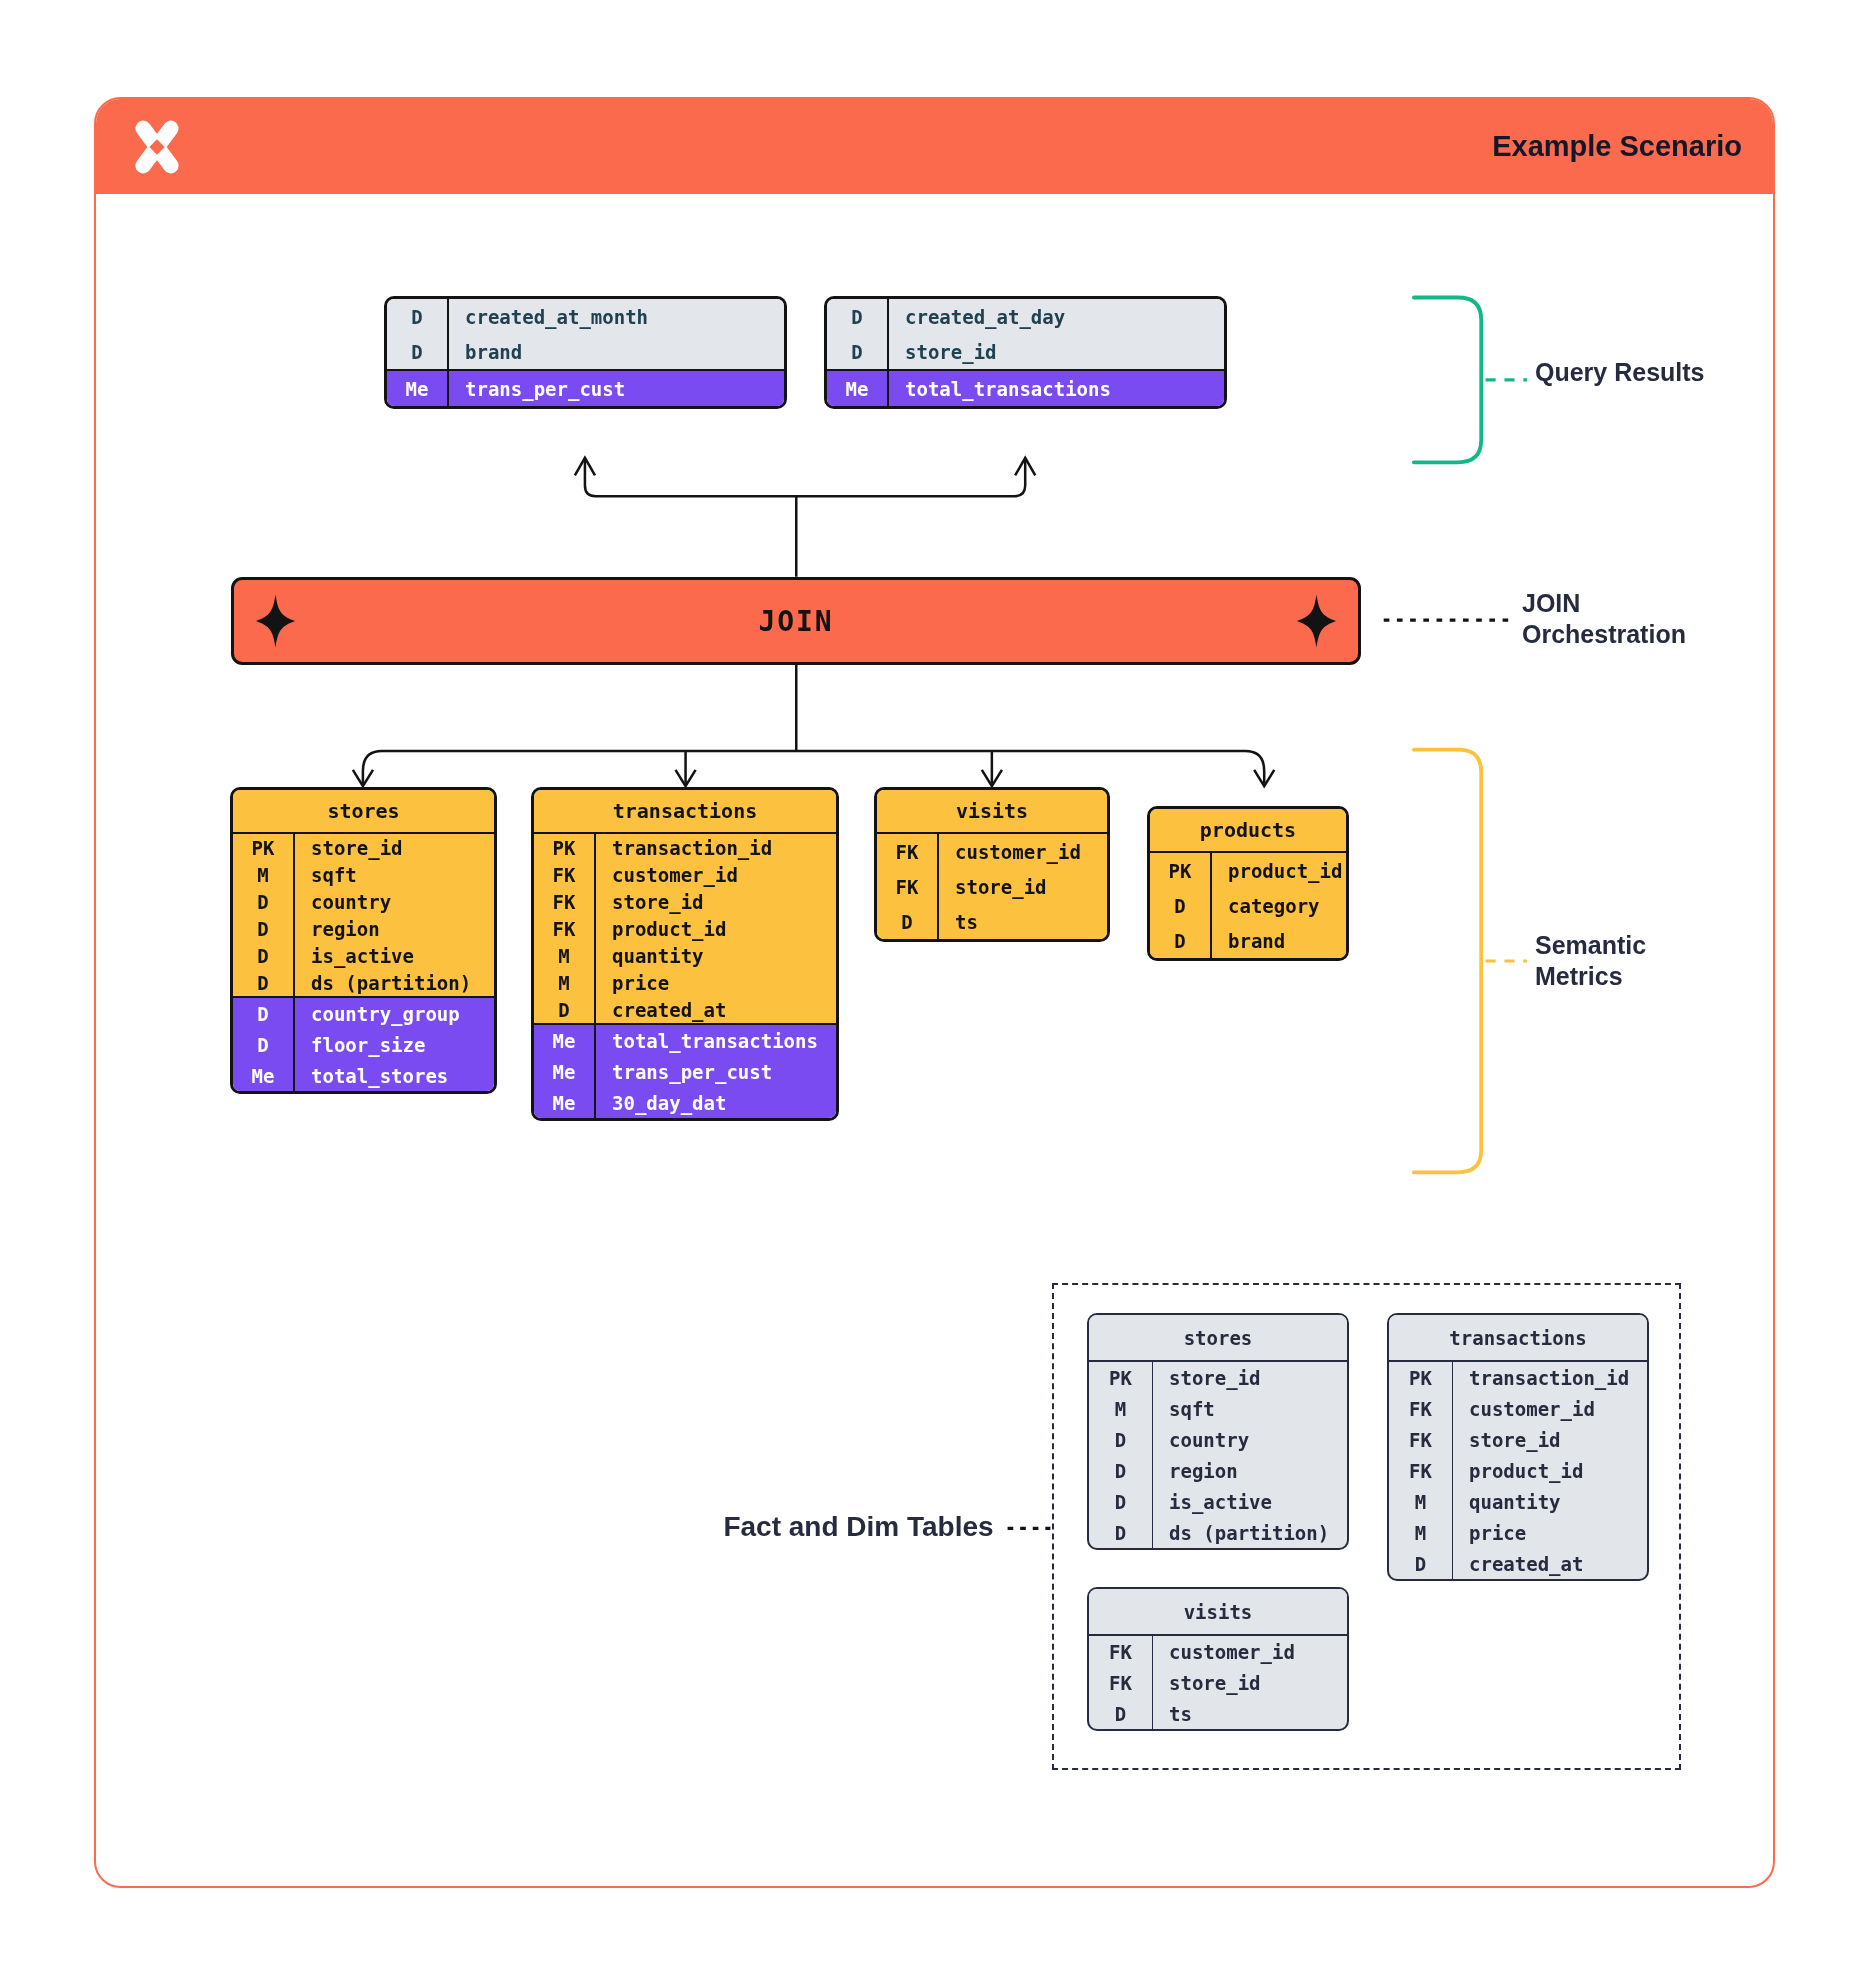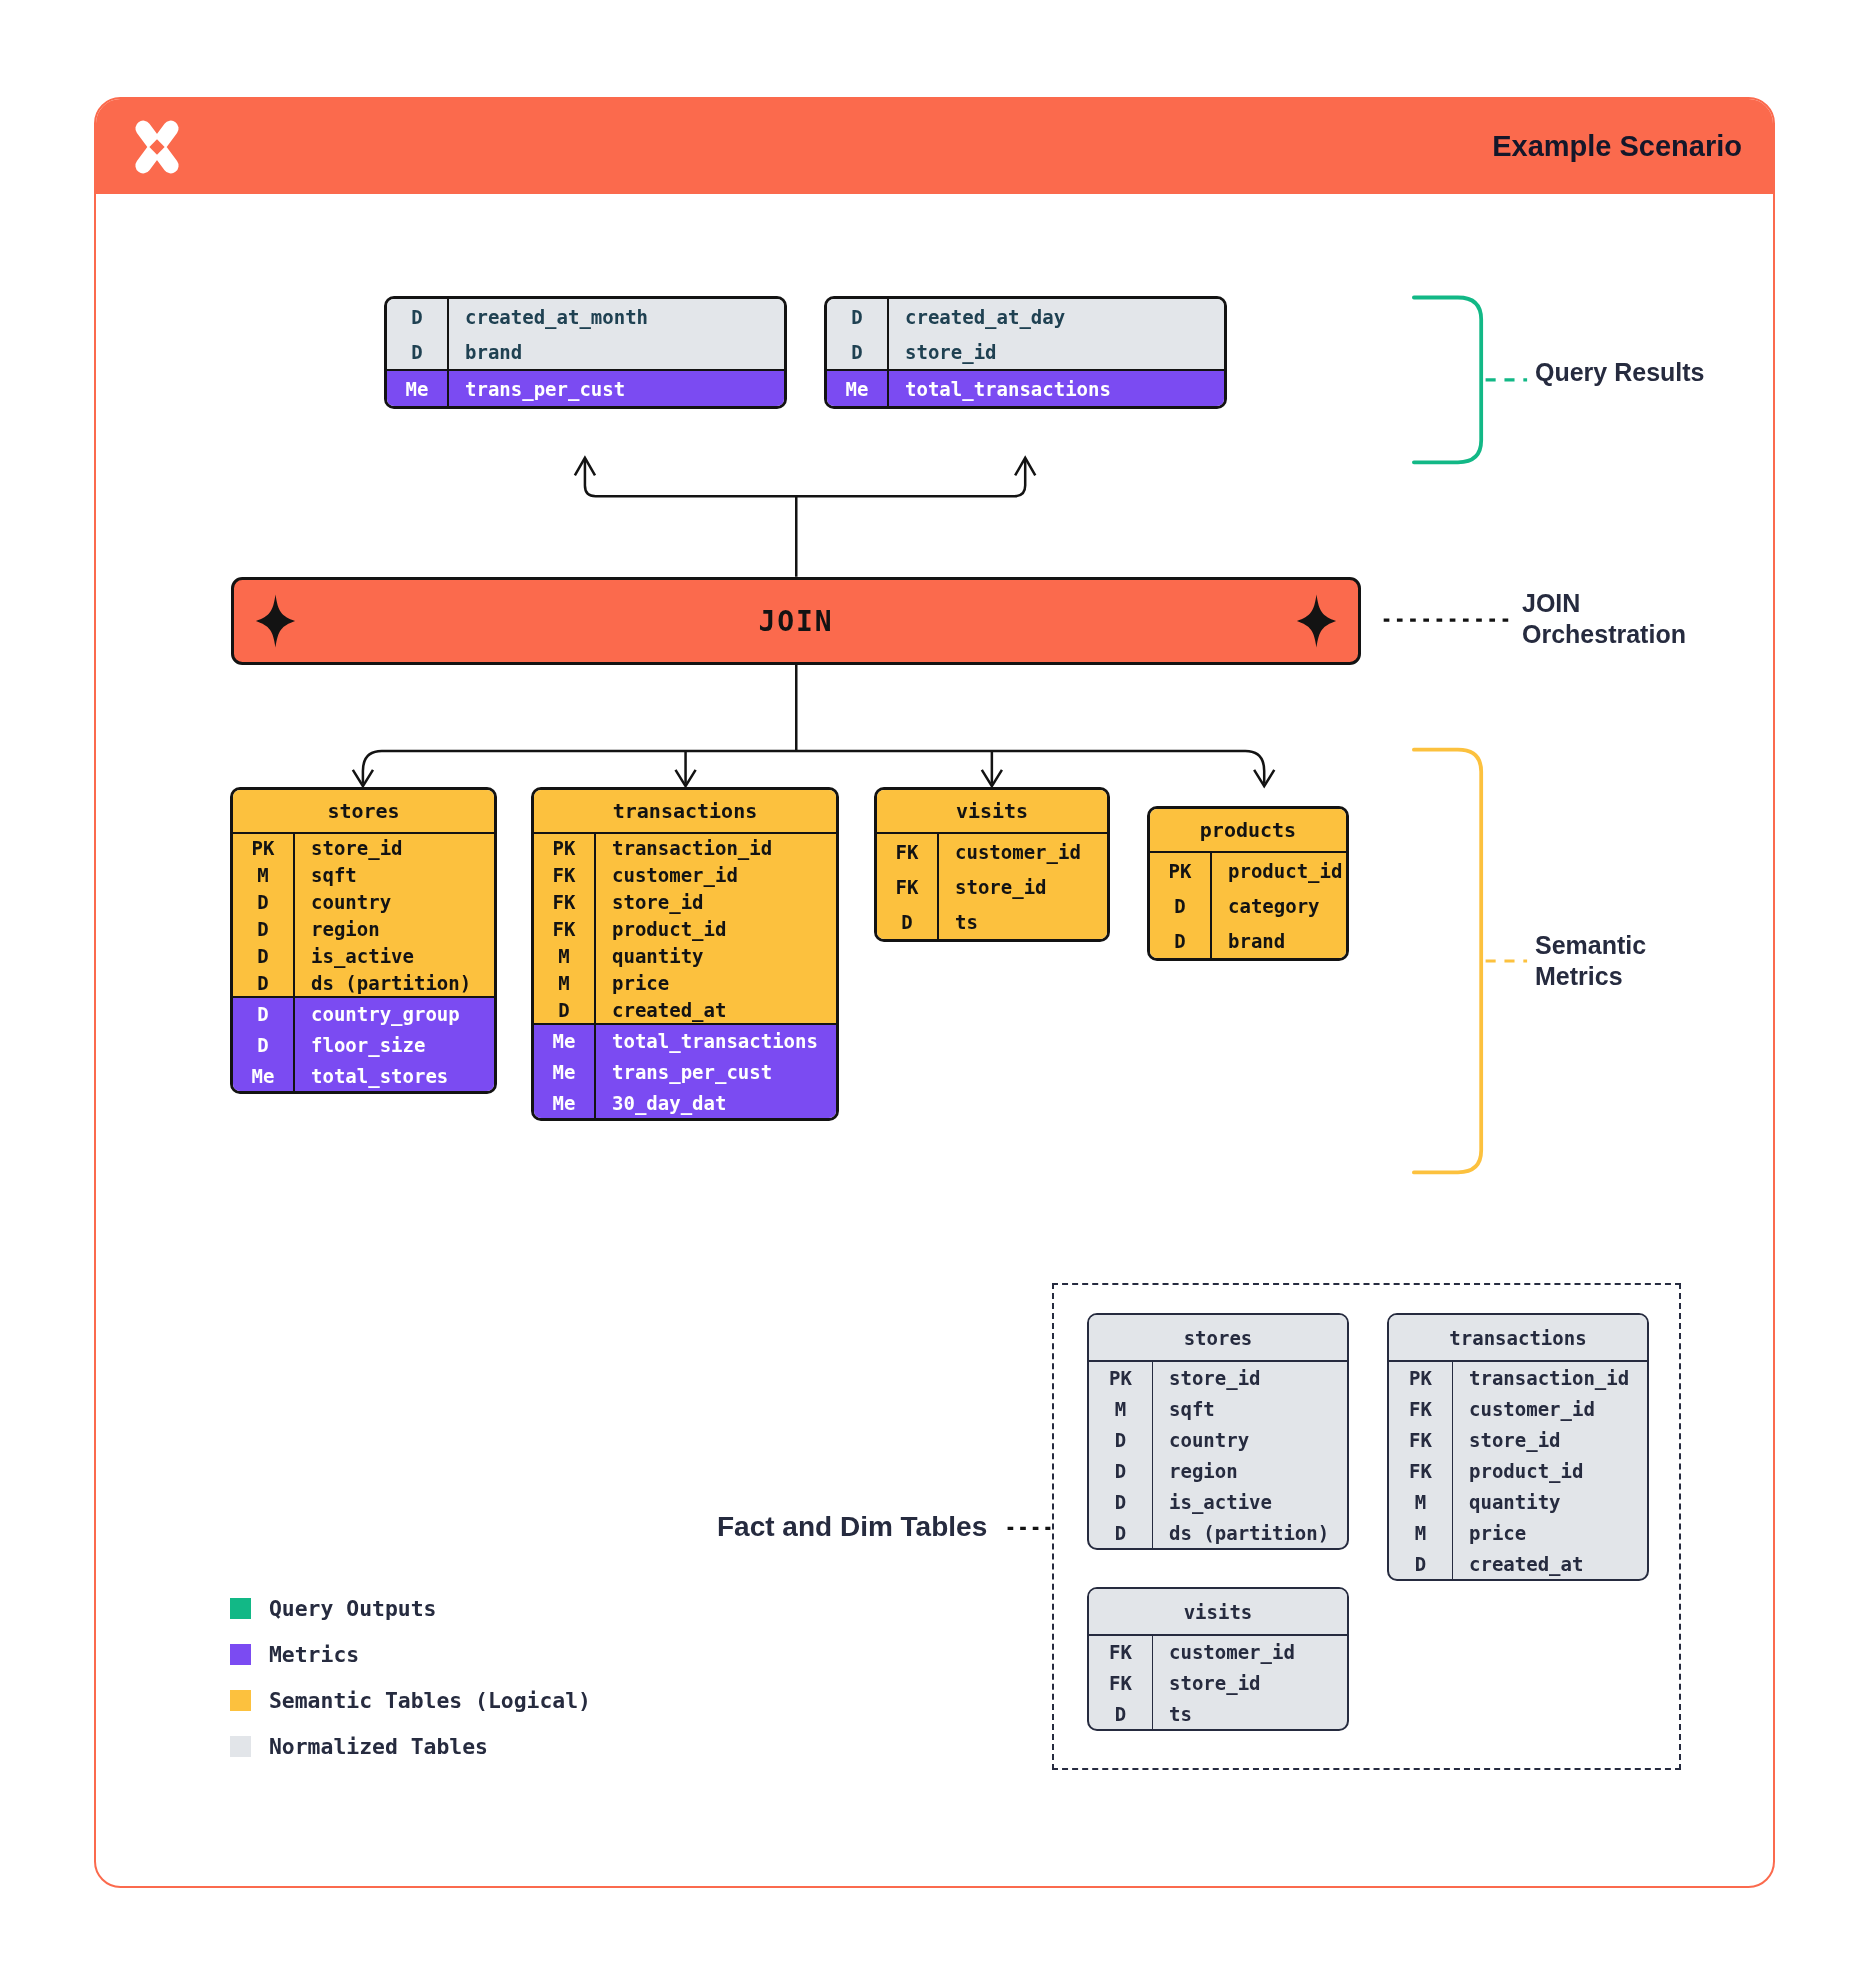--- a/index.html
+++ b/index.html
@@ -70,21 +70,21 @@
   .join-label{font-size:28px;font-weight:bold;color:var(--line);letter-spacing:1.9px;}
   .sparkle{position:absolute;top:50%;transform:translateY(-50%);}
   .sparkle.left{left:20px;} .sparkle.right{right:20px;}
 
   
   .lbl{position:absolute;font-family:"Liberation Sans",sans-serif;font-weight:700;
        font-size:25px;line-height:31px;color:var(--ink);}
   .lbl-query{left:1535px;top:357px;}
   .lbl-join{left:1522px;top:588px;}
   .lbl-sem{left:1535px;top:930px;}
-  .lbl-fact{left:717px;top:1511px;width:283px;text-align:left;font-size:28px;}
+  .lbl-fact{left:717px;top:1511px;width:283px;text-align:center;font-size:28px;}
 
   
   .dashed-box{position:absolute;left:1052px;top:1283px;width:629px;height:487px;
               border:2.5px dashed var(--ink);}
 
   
   .legend{position:absolute;left:230px;top:1598px;}
   .lg-item{display:flex;align-items:center;height:21.4px;margin-bottom:24.5px;}
   .sw{width:21.4px;height:21.4px;flex:0 0 21.4px;}
   .lb{margin-left:17.6px;font-size:21.4px;font-weight:bold;color:var(--ink);white-space:nowrap;}
@@ -384,33 +384,15 @@
   <div class="lbl lbl-join">
     <div>JOIN</div>
     <div>Orchestration</div>
   </div>
   <div class="lbl lbl-sem">
     <div>Semantic</div>
     <div>Metrics</div>
   </div>
   <div class="lbl lbl-fact">Fact and Dim Tables</div>
 
-  <div class="legend">
-      <div class="lg-item">
-        <span class="sw" style="background: rgb(18, 184, 134);"></span>
-        <span class="lb">Query Outputs</span>
-      </div>
-      <div class="lg-item">
-        <span class="sw" style="background: rgb(123, 75, 242);"></span>
-        <span class="lb">Metrics</span>
-      </div>
-      <div class="lg-item">
-        <span class="sw" style="background: rgb(252, 193, 62);"></span>
-        <span class="lb">Semantic Tables (Logical)</span>
-      </div>
-      <div class="lg-item">
-        <span class="sw" style="background: rgb(226, 229, 233);"></span>
-        <span class="lb">Normalized Tables</span>
-      </div>
-    </div>
 
 </div>
 
 
 </body></html>

